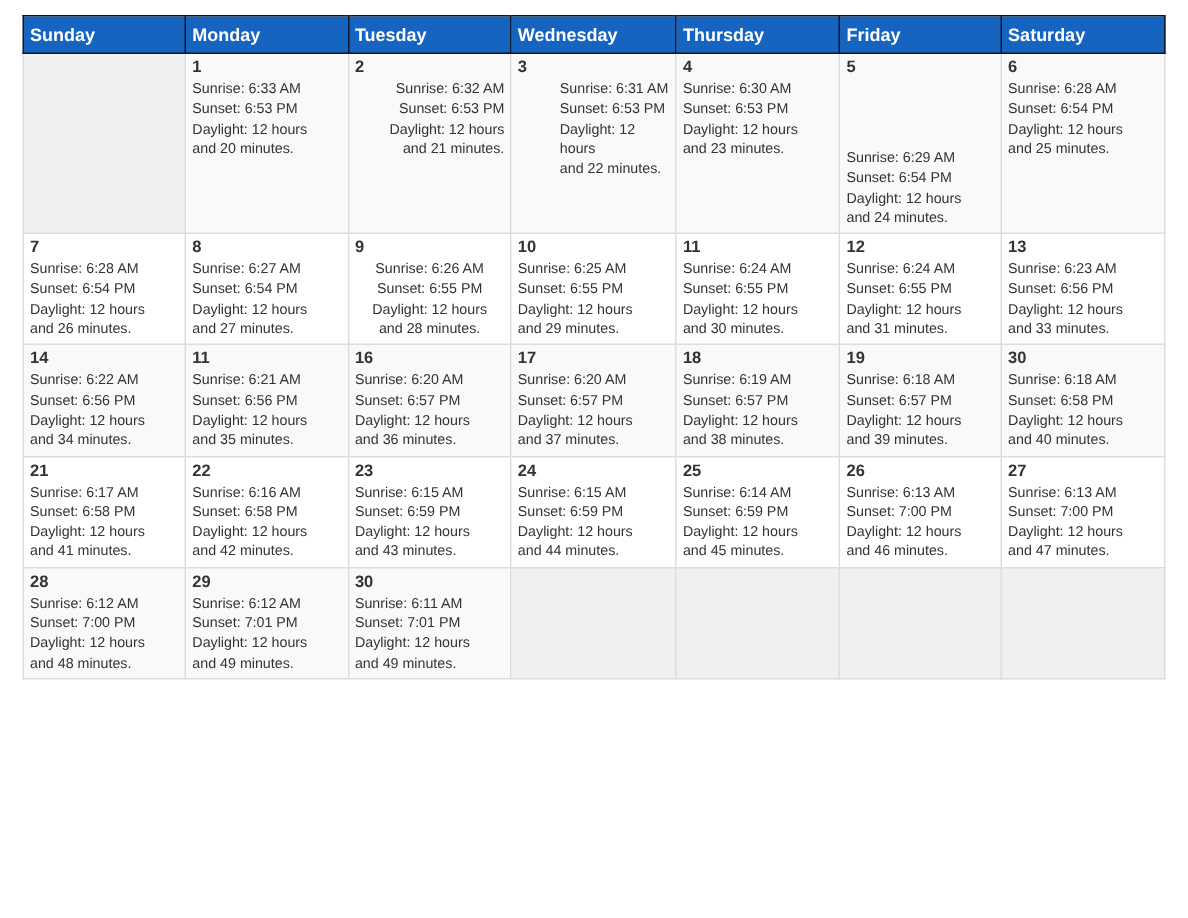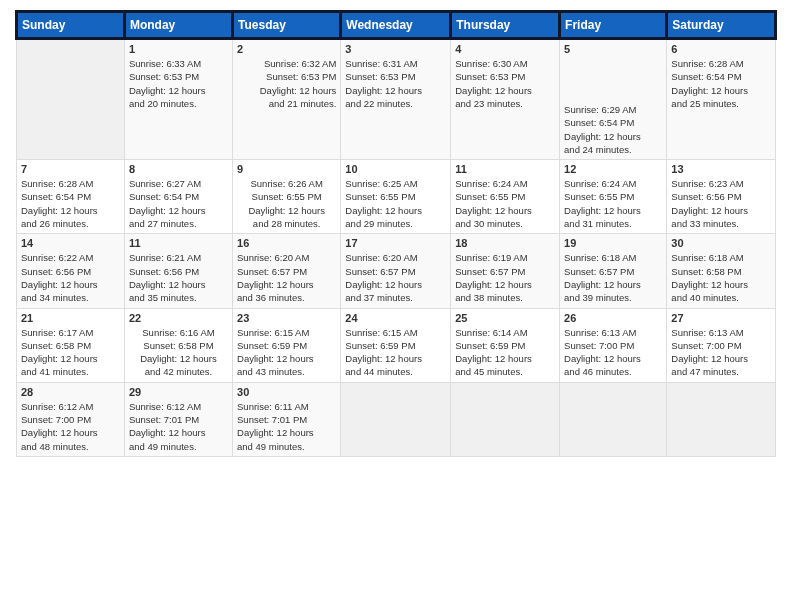--- a/index.html
+++ b/index.html
@@ -50,21 +50,21 @@
     }
     .calendar thead tr {
       background: #1565c0;
       color: #fff;
     }
     .calendar thead th {
       padding: 5px 4px;
       text-align: left;
       font-size: 12px;
       font-weight: bold;
-      border: 3px solid #0f172a;
+      border: 1px solid #0f172a;
     }
     .calendar tbody tr {
       border: 1px solid #ccc;
     }
     .calendar tbody td {
       vertical-align: top;
       padding: 3px 4px;
       border: 1px solid #ddd;
       width: 113px;
       min-height: 75px;
@@ -118,21 +118,21 @@
           </td>
           <td>
             <span class="day-number">2</span>
             <div class="day-info" style="white-space: pre-line; text-align: right;">Sunrise: 6:32 AM
 Sunset: 6:53 PM
 Daylight: 12 hours
 and 21 minutes.</div>
           </td>
           <td>
             <span class="day-number">3</span>
-            <div class="day-info" style="white-space: pre-line;">Sunrise: 6:31 AM
+            <div class="day-info" style="white-space: pre-line; margin-left: 28px;">Sunrise: 6:31 AM
 Sunset: 6:53 PM
 Daylight: 12 hours
 and 22 minutes.</div>
           </td>
           <td>
             <span class="day-number">4</span>
             <div class="day-info" style="white-space: pre-line;">Sunrise: 6:30 AM
 Sunset: 6:53 PM
 Daylight: 12 hours
 and 23 minutes.</div>
@@ -257,21 +257,21 @@
         <tr>
           <td>
             <span class="day-number">21</span>
             <div class="day-info" style="white-space: pre-line;">Sunrise: 6:17 AM
 Sunset: 6:58 PM
 Daylight: 12 hours
 and 41 minutes.</div>
           </td>
           <td>
             <span class="day-number">22</span>
-            <div class="day-info" style="white-space: pre-line; text-align: center;">Sunrise: 6:16 AM
+            <div class="day-info" style="white-space: pre-line;">Sunrise: 6:16 AM
 Sunset: 6:58 PM
 Daylight: 12 hours
 and 42 minutes.</div>
           </td>
           <td>
             <span class="day-number">23</span>
             <div class="day-info" style="white-space: pre-line;">Sunrise: 6:15 AM
 Sunset: 6:59 PM
 Daylight: 12 hours
 and 43 minutes.</div>

